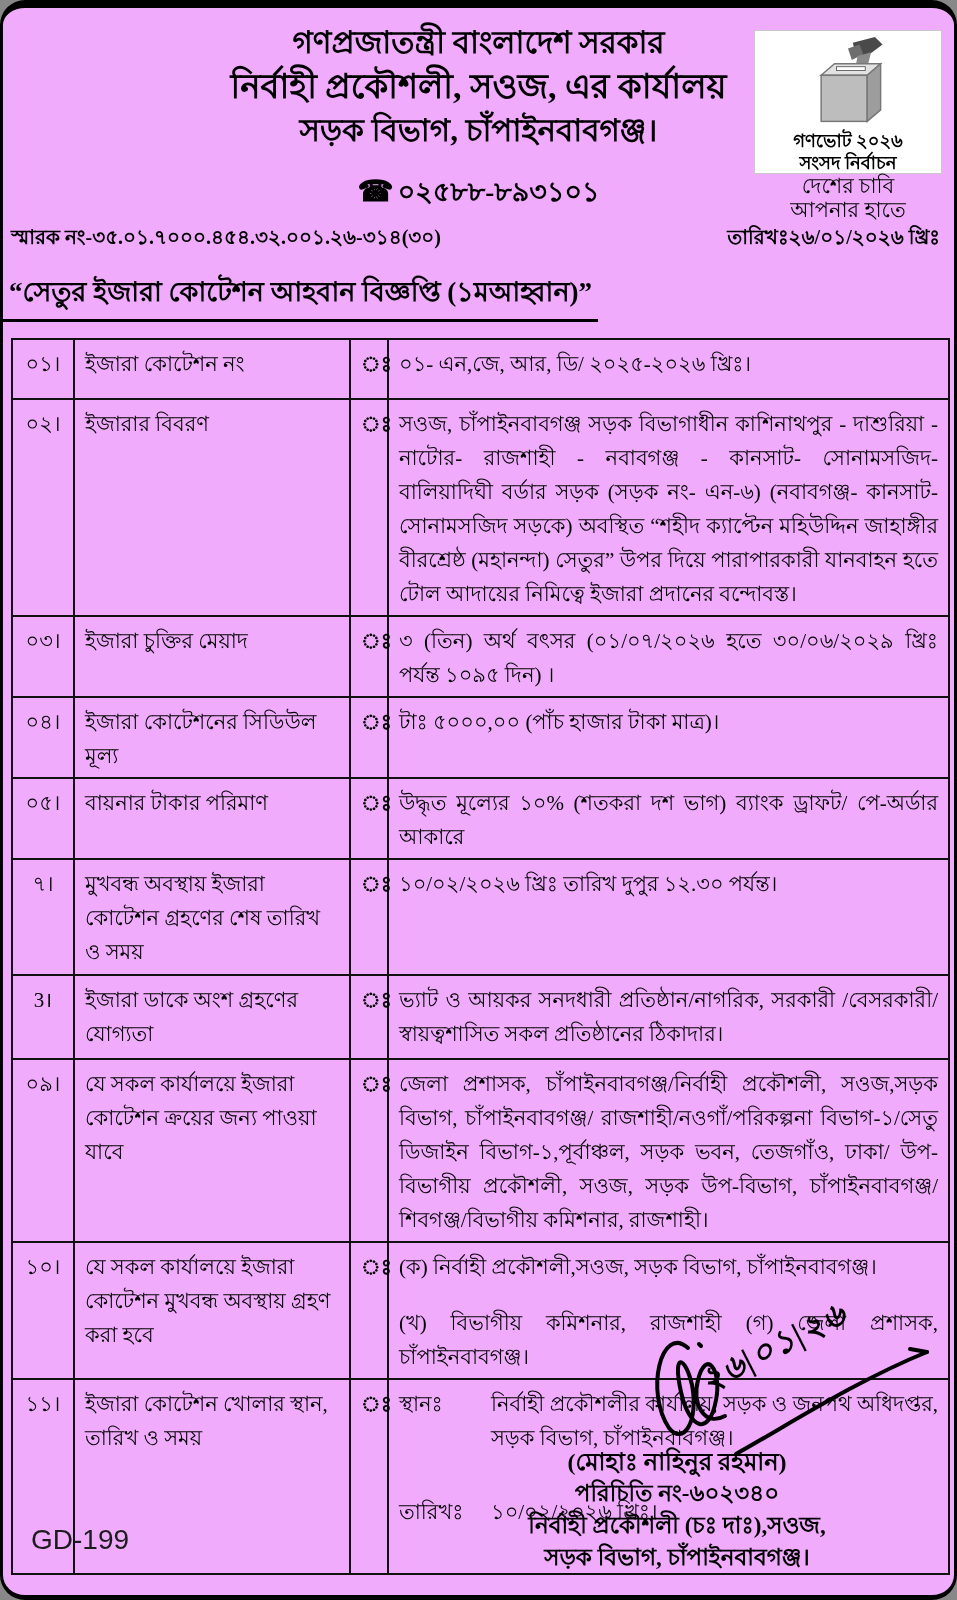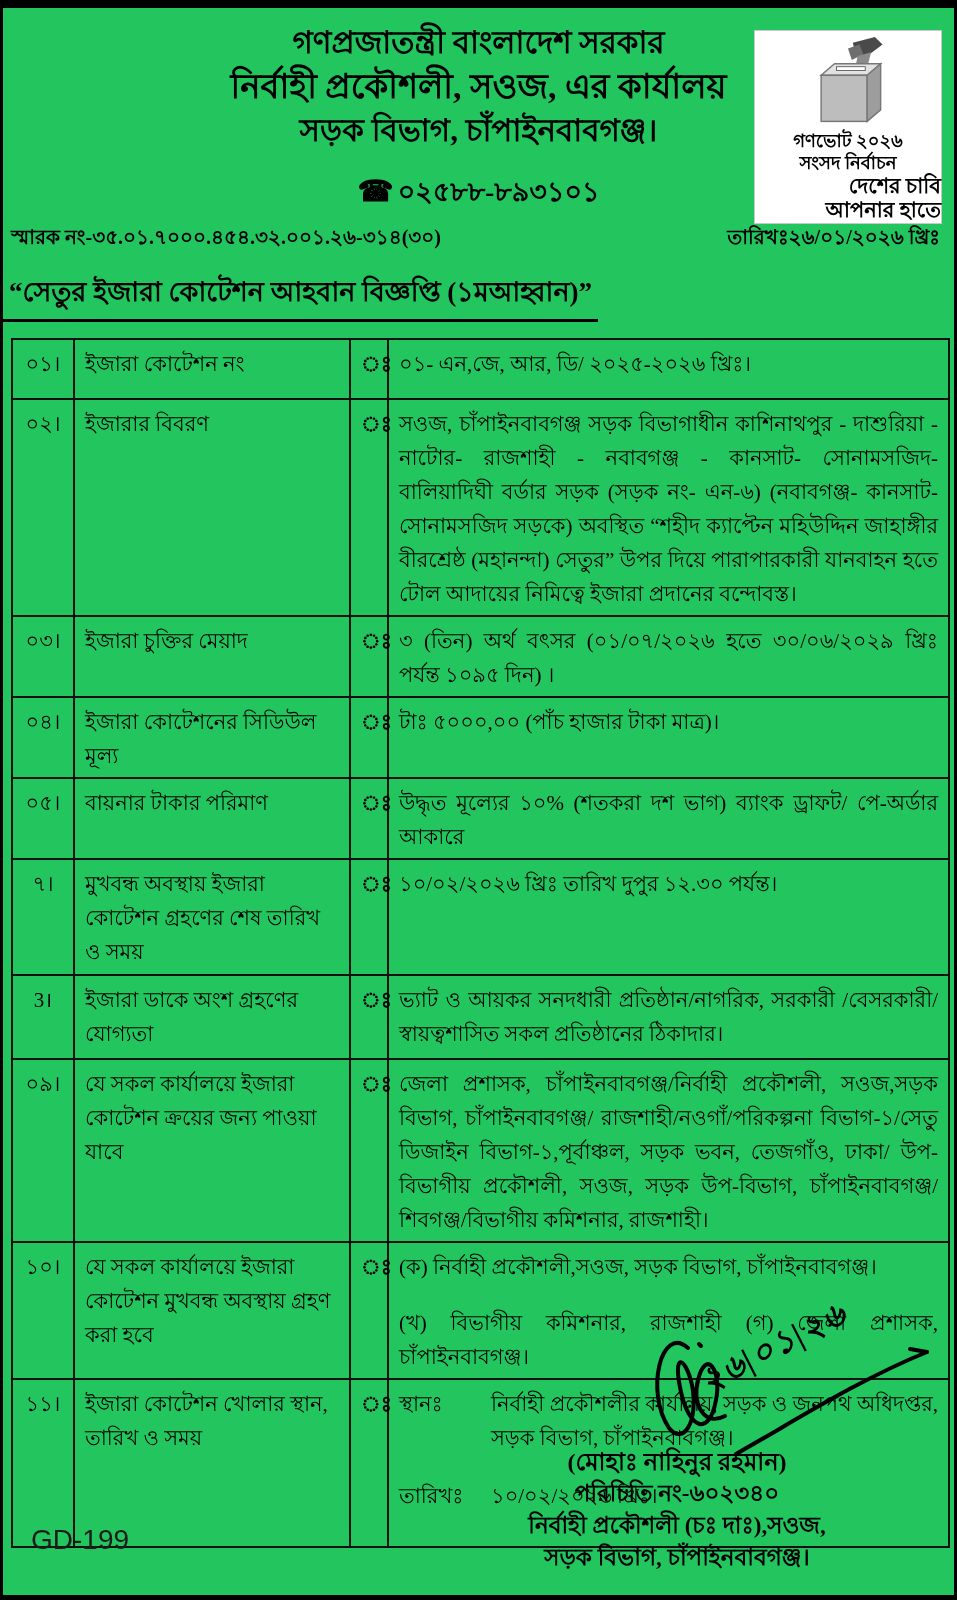--- a/index.html
+++ b/index.html
@@ -1,44 +1,45 @@
 <!DOCTYPE html>
 <html><head>
 <meta charset="utf-8">
 <style>
   html,body{margin:0;padding:0;background:#888;}
   #page{
     position:relative;
     width:957px;height:1600px;
     box-sizing:border-box;
-    background:#22c55e;
+    background:#f0abfc;
     border-style:solid;border-color:#000;
     border-width:8px 3px 5px 3px;
     font-family:"Liberation Serif", serif;
     color:#000;
     overflow:hidden;
+    border-radius:25px;
   }
   
   .org{margin-top:14px;text-align:center;}
   .org-l1{font-size:31px;font-weight:bold;line-height:1.35;}
   .org-l2{font-size:34px;font-weight:bold;line-height:1.35;}
   .org-l3{font-size:31px;font-weight:bold;line-height:1.35;margin-bottom:2px;}
   .phone-row{font-size:27px;font-weight:bold;line-height:1.3;margin-top:21px;}
   .phone-row .tel{font-size:29px;margin-right:4px;}
   .email{font-size:34px;text-decoration:underline;line-height:1.3;margin-top:2px;
          font-family:"Liberation Serif", serif;}
   
   .badge{
-    position:absolute;top:22px;right:12px;width:188px;height:194px;
+    position:absolute;top:22px;right:12px;width:188px;height:144px;
     border:1px solid #c9c9c9;box-sizing:border-box;
     text-align:center;padding-top:4px;background:#fff;
   }
   .badge svg{display:block;margin:0 auto;}
   .badge-l1,.badge-l2{font-size:18px;line-height:1.2;font-weight:600;}
-  .badge-l3,.badge-l4{font-size:21px;line-height:1.15;font-weight:bold;text-align:right;}
+  .badge-l3,.badge-l4{font-size:21px;line-height:1.15;font-weight:normal;}
   
   .memo-row{
     display:flex;justify-content:space-between;
     margin:12px 14px 0 8px;font-size:20px;font-weight:600;
   }
   
   .title-wrap{text-align:left;margin-top:16px;}
   .notice-title{
     display:inline-block;font-size:27px;font-weight:bold;
     border-bottom:3px solid #000;padding:0 6px 3px 6px;
@@ -53,21 +54,21 @@
     font-size:21px;line-height:1.62;padding:7px 10px 4px 10px;
   }
   td.c-sl{text-align:center;padding-left:2px;padding-right:2px;}
   td.c-cl{text-align:center;font-weight:bold;}
   td.c-vl{text-align:justify;}
   col.w-sl{width:62px;} col.w-lb{width:276px;} col.w-cl{width:38px;} col.w-vl{width:auto;}
   tr.hr1{height:60px;} tr.hr2{height:136px;} tr.hr3{height:44px;} tr.hr4{height:47px;}
   tr.hr5{height:48px;} tr.hr6{height:79px;} tr.hr7{height:71px;} tr.hr8{height:84px;}
   tr.hr9{height:138px;} tr.hr10{height:92px;} tr.hr11{height:168px;}
   .v-gap{margin-bottom:22px;}
-  .open-row{display:flex;margin-bottom:24px;}
+  .open-row{display:flex;margin-bottom:40px;}
   .open-row .ol{flex:0 0 92px;}
   .open-row .ov{flex:1;}
   
   .sig-svg{position:absolute;left:600px;top:1322px;}
   .hand-date{
     position:absolute;left:688px;top:1352px;width:190px;
     font-size:33px;font-weight:bold;font-style:italic;letter-spacing:2px;
     transform:rotate(-27deg);transform-origin:left top;
   }
   .sig-block{

